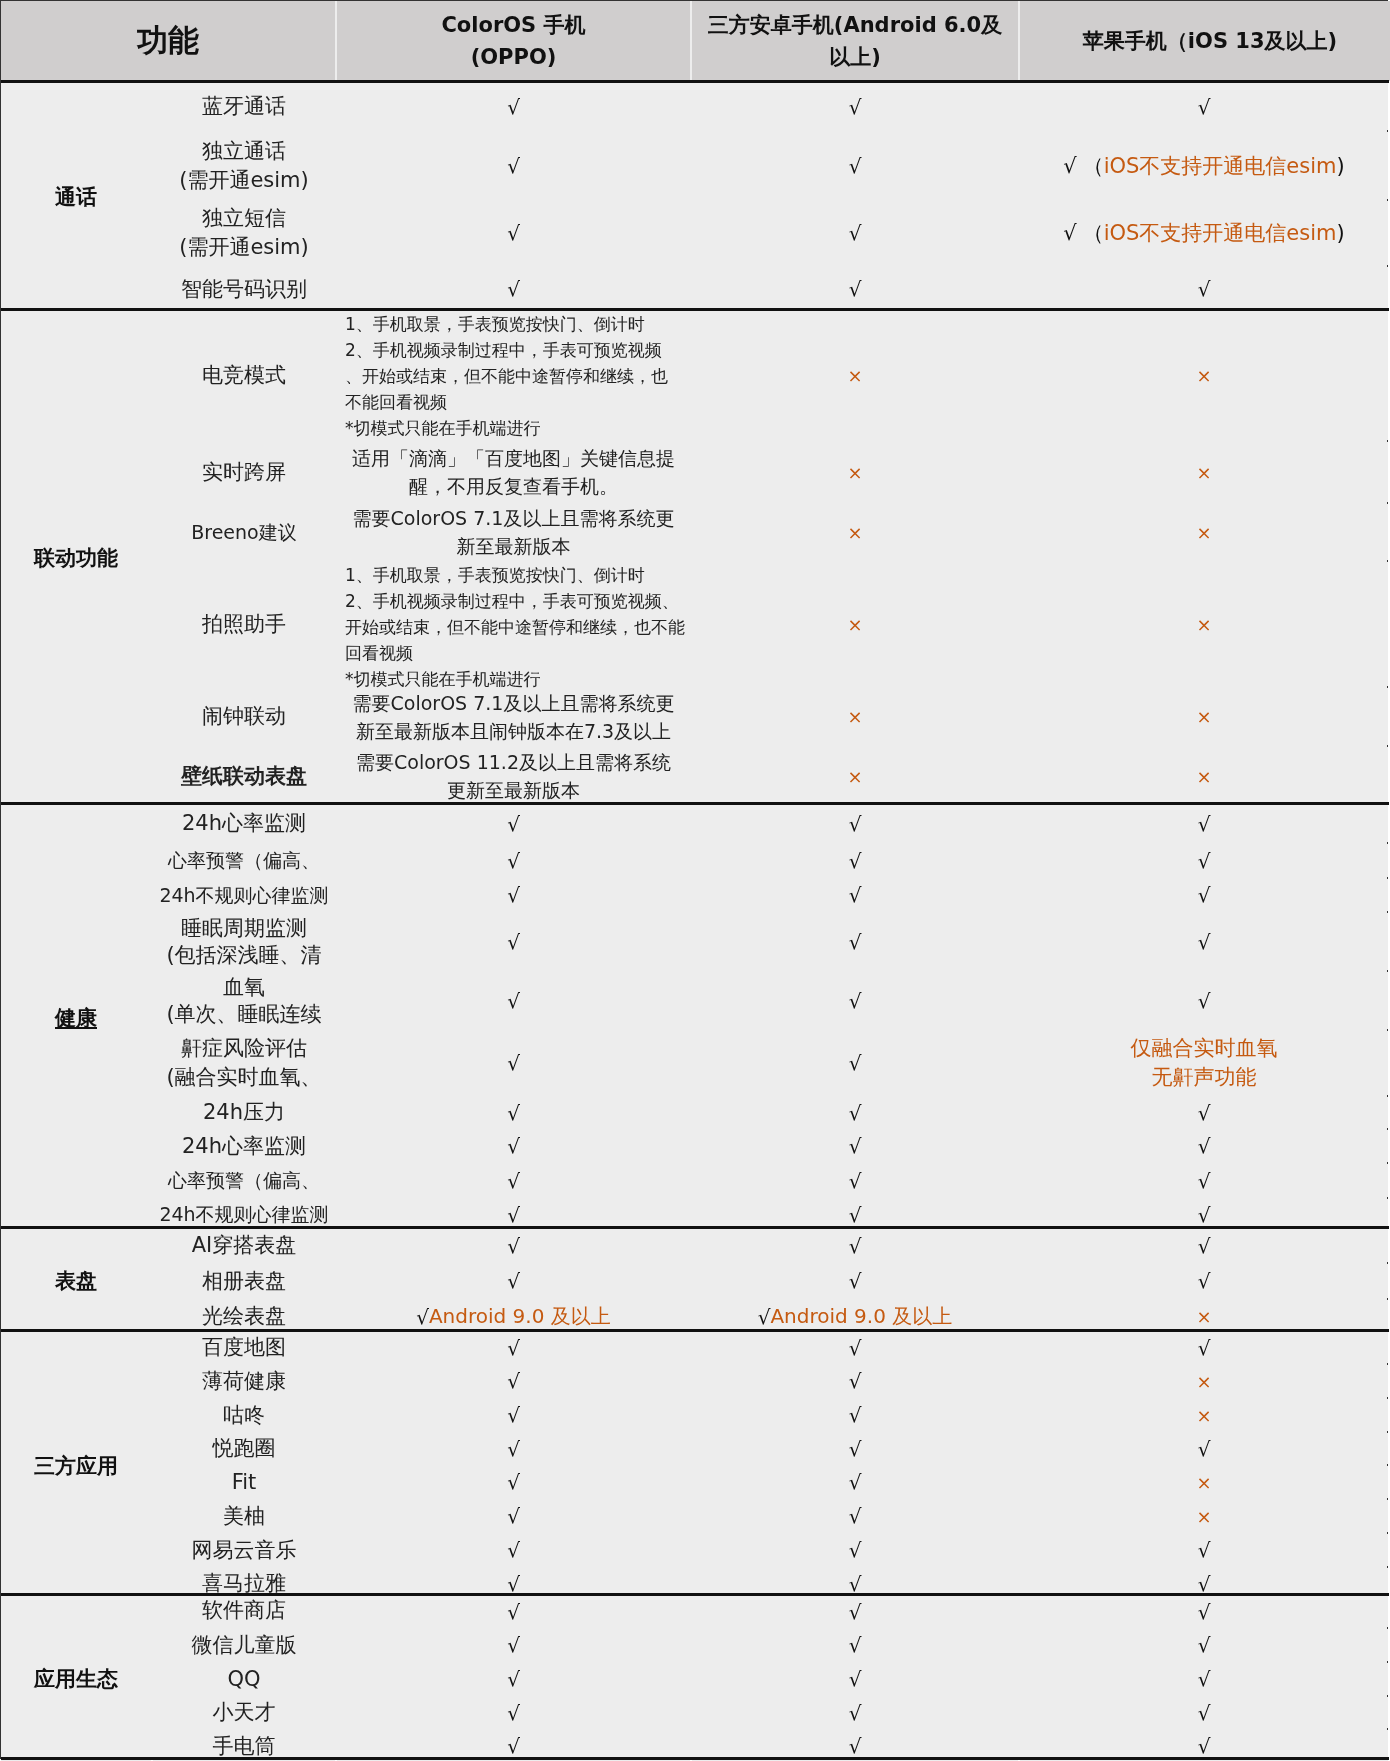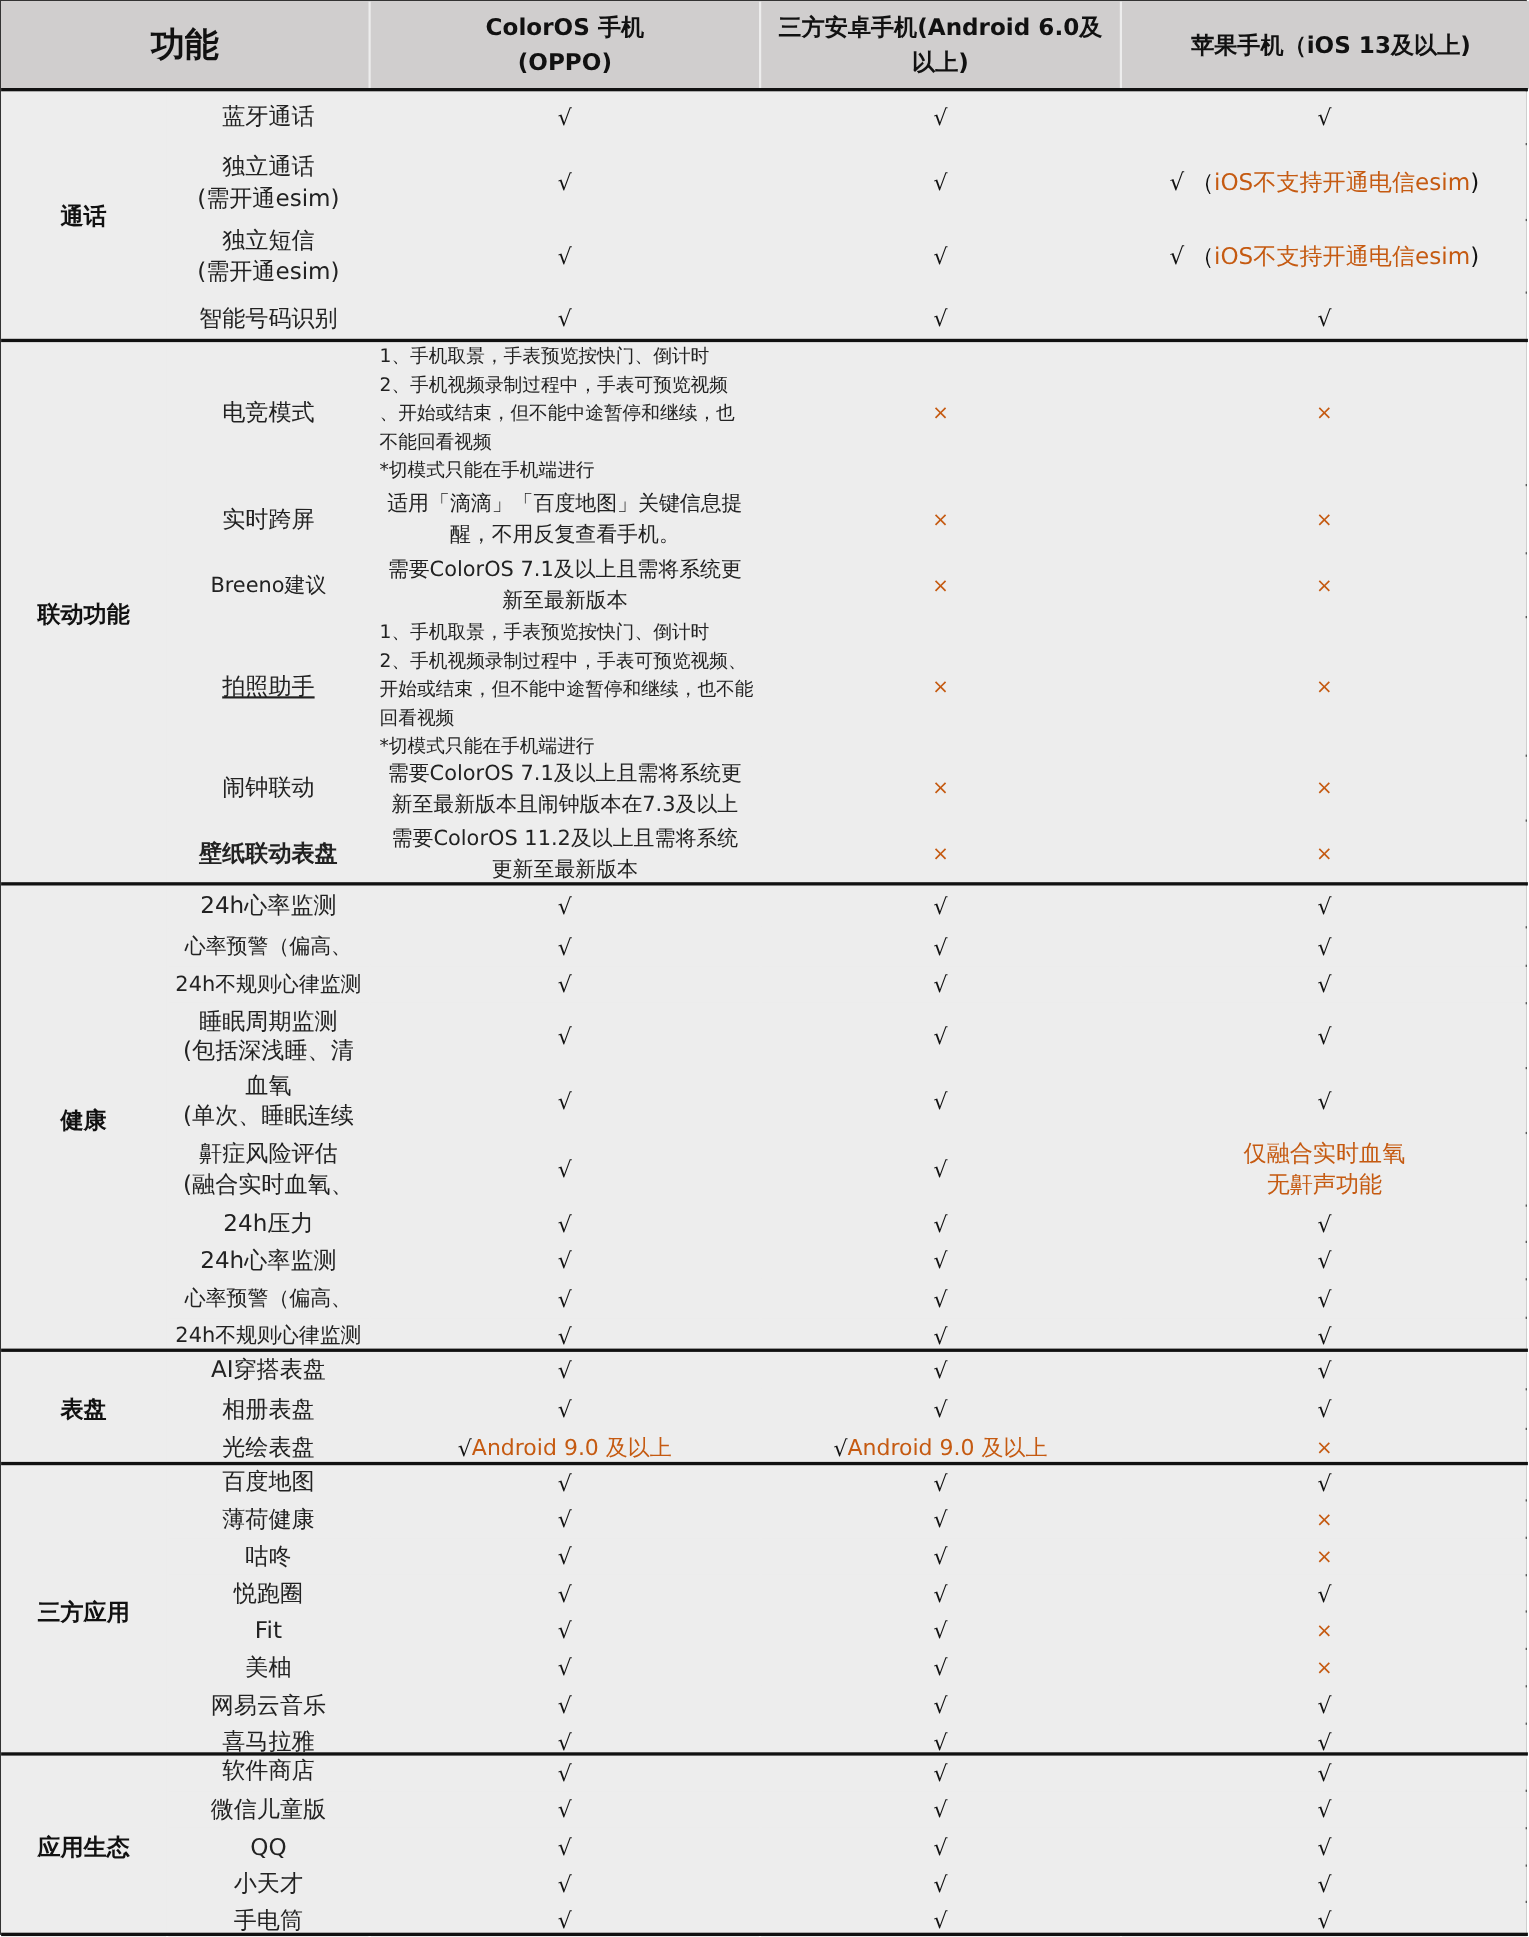--- a/index.html
+++ b/index.html
@@ -92,21 +92,21 @@
       </div>
       <div class="cell val cross" style="left:691px;top:441px;width:326px;height:60px;">×</div>
       <div class="cell val cross" style="left:1019px;top:441px;width:368px;height:60px;">×</div>
       <div class="cell feat sm" style="left:152px;top:503px;width:182px;height:56px;flex-direction:column;">Breeno建议</div>
       <div class="cell desc center" style="left: 336px; top: 503px; width: 353px; height: 56px; flex-direction: column;">
         <span>需要ColorOS 7.1及以上且需将系统更</span>
         <span>新至最新版本</span>
       </div>
       <div class="cell val cross" style="left:691px;top:503px;width:326px;height:56px;">×</div>
       <div class="cell val cross" style="left:1019px;top:503px;width:368px;height:56px;">×</div>
-      <div class="cell feat" style="left:152px;top:561px;width:182px;height:124px;flex-direction:column;text-decoration:underline;">拍照助手</div>
+      <div class="cell feat" style="left:152px;top:561px;width:182px;height:124px;flex-direction:column;">拍照助手</div>
       <div class="cell desc left" style="left: 336px; top: 561px; width: 353px; height: 124px; flex-direction: column; align-items: flex-start;">
         <span>1、手机取景，手表预览按快门、倒计时</span>
         <span>2、手机视频录制过程中，手表可预览视频、</span>
         <span>开始或结束，但不能中途暂停和继续，也不能</span>
         <span>回看视频</span>
         <span>*切模式只能在手机端进行</span>
       </div>
       <div class="cell val cross" style="left:691px;top:561px;width:326px;height:124px;">×</div>
       <div class="cell val cross" style="left:1019px;top:561px;width:368px;height:124px;">×</div>
       <div class="cell feat" style="left:152px;top:687px;width:182px;height:57px;flex-direction:column;">闹钟联动</div>
@@ -117,21 +117,21 @@
       <div class="cell val cross" style="left:691px;top:687px;width:326px;height:57px;">×</div>
       <div class="cell val cross" style="left:1019px;top:687px;width:368px;height:57px;">×</div>
       <div class="cell feat" style="left:152px;top:746px;width:182px;height:58px;flex-direction:column;font-weight:bold;">壁纸联动表盘</div>
       <div class="cell desc center" style="left: 336px; top: 746px; width: 353px; height: 58px; flex-direction: column;">
         <span>需要ColorOS 11.2及以上且需将系统</span>
         <span>更新至最新版本</span>
       </div>
       <div class="cell val cross" style="left:691px;top:746px;width:326px;height:58px;">×</div>
       <div class="cell val cross" style="left:1019px;top:746px;width:368px;height:58px;">×</div>
       <div class="thick" style="top:307px;"></div>
-      <div class="cell cat" style="left:0px;top:804px;width:150px;height:425px;">健康</div>
+      <div class="cell cat" style="left:0px;top:804px;width:150px;height:425px;text-decoration:underline;">健康</div>
       <div class="cell feat" style="left:152px;top:804px;width:182px;height:37px;flex-direction:column;">24h心率监测</div>
       <div class="cell val" style="left:336px;top:804px;width:353px;height:37px;">√</div>
       <div class="cell val" style="left:691px;top:804px;width:326px;height:37px;">√</div>
       <div class="cell val" style="left:1019px;top:804px;width:368px;height:37px;">√</div>
       <div class="cell feat sm" style="left:152px;top:843px;width:182px;height:33px;flex-direction:column;">心率预警（偏高、</div>
       <div class="cell val" style="left:336px;top:843px;width:353px;height:33px;">√</div>
       <div class="cell val" style="left:691px;top:843px;width:326px;height:33px;">√</div>
       <div class="cell val" style="left:1019px;top:843px;width:368px;height:33px;">√</div>
       <div class="cell feat sm" style="left:152px;top:878px;width:182px;height:32px;flex-direction:column;">24h不规则心律监测</div>
       <div class="cell val" style="left:336px;top:878px;width:353px;height:32px;">√</div>

